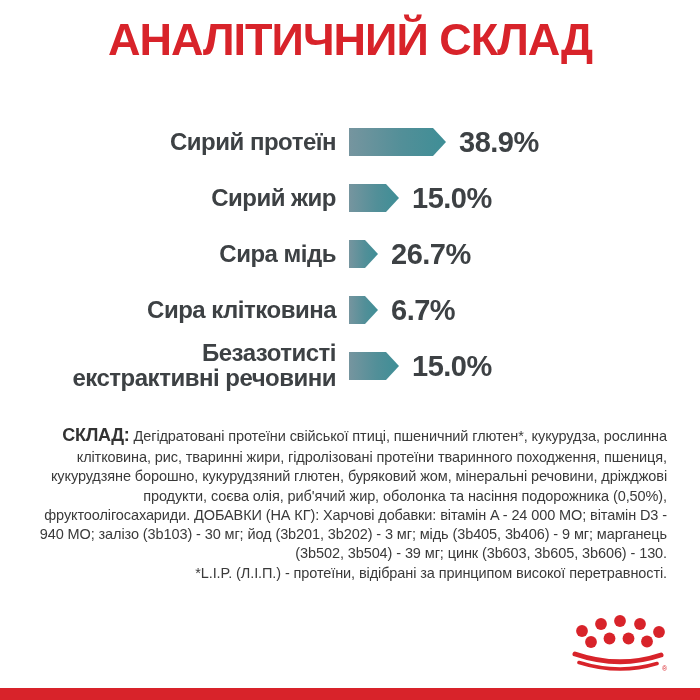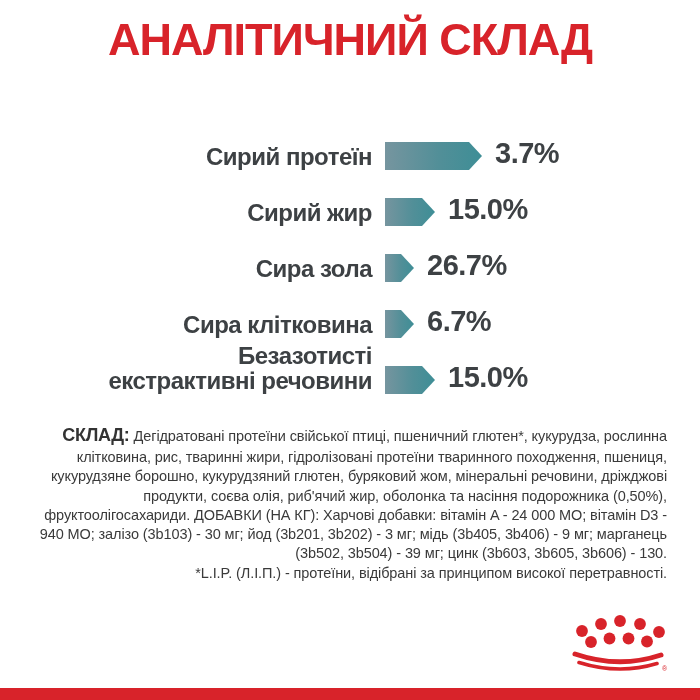--- a/index.html
+++ b/index.html
@@ -6,21 +6,21 @@
   .page{
     position:relative;width:700px;height:700px;background:#ffffff;overflow:hidden;
     font-family:"Liberation Sans", sans-serif;color:#3d4144;
   }
   .title{
     position:absolute;top:14px;left:0;right:0;text-align:center;
     font-size:45px;font-weight:700;letter-spacing:-1px;color:#d8232a;
     white-space:nowrap;
   }
   .chart{position:absolute;top:114px;left:0;right:0;}
-  .row{display:flex;align-items:flex-end;height:56px;margin-left:36px;}
+  .row{display:flex;align-items:center;height:56px;}
   .row-label{
     width:336px;text-align:right;font-weight:700;font-size:24px;
     line-height:1.04;color:#3d4144;white-space:pre-line;letter-spacing:-0.5px;
   }
   .arrow{
     height:28px;margin-left:13px;flex:0 0 auto;
     background:linear-gradient(90deg,#76959f 0%,#528f98 55%,#3e8e96 100%);
     clip-path:polygon(0 0, calc(100% - 13px) 0, 100% 50%, calc(100% - 13px) 100%, 0 100%);
   }
   .row-value{
@@ -40,29 +40,29 @@
 <body>
 
 <div class="page">
 
   <div class="title">АНАЛІТИЧНИЙ СКЛАД</div>
 
   <div class="chart">
     <div class="row">
       <div class="row-label">Сирий протеїн</div>
       <div class="arrow" style="width: 97px;"></div>
-      <div class="row-value">3.7%</div>
+      <div class="row-value">38.9%</div>
     </div>
     <div class="row">
       <div class="row-label">Сирий жир</div>
       <div class="arrow" style="width: 50px;"></div>
       <div class="row-value">15.0%</div>
     </div>
     <div class="row">
-      <div class="row-label">Сира зола</div>
+      <div class="row-label">Сира мідь</div>
       <div class="arrow" style="width: 29px;"></div>
       <div class="row-value">26.7%</div>
     </div>
     <div class="row">
       <div class="row-label">Сира клітковина</div>
       <div class="arrow" style="width: 29px;"></div>
       <div class="row-value">6.7%</div>
     </div>
     <div class="row">
       <div class="row-label">Безазотисті

